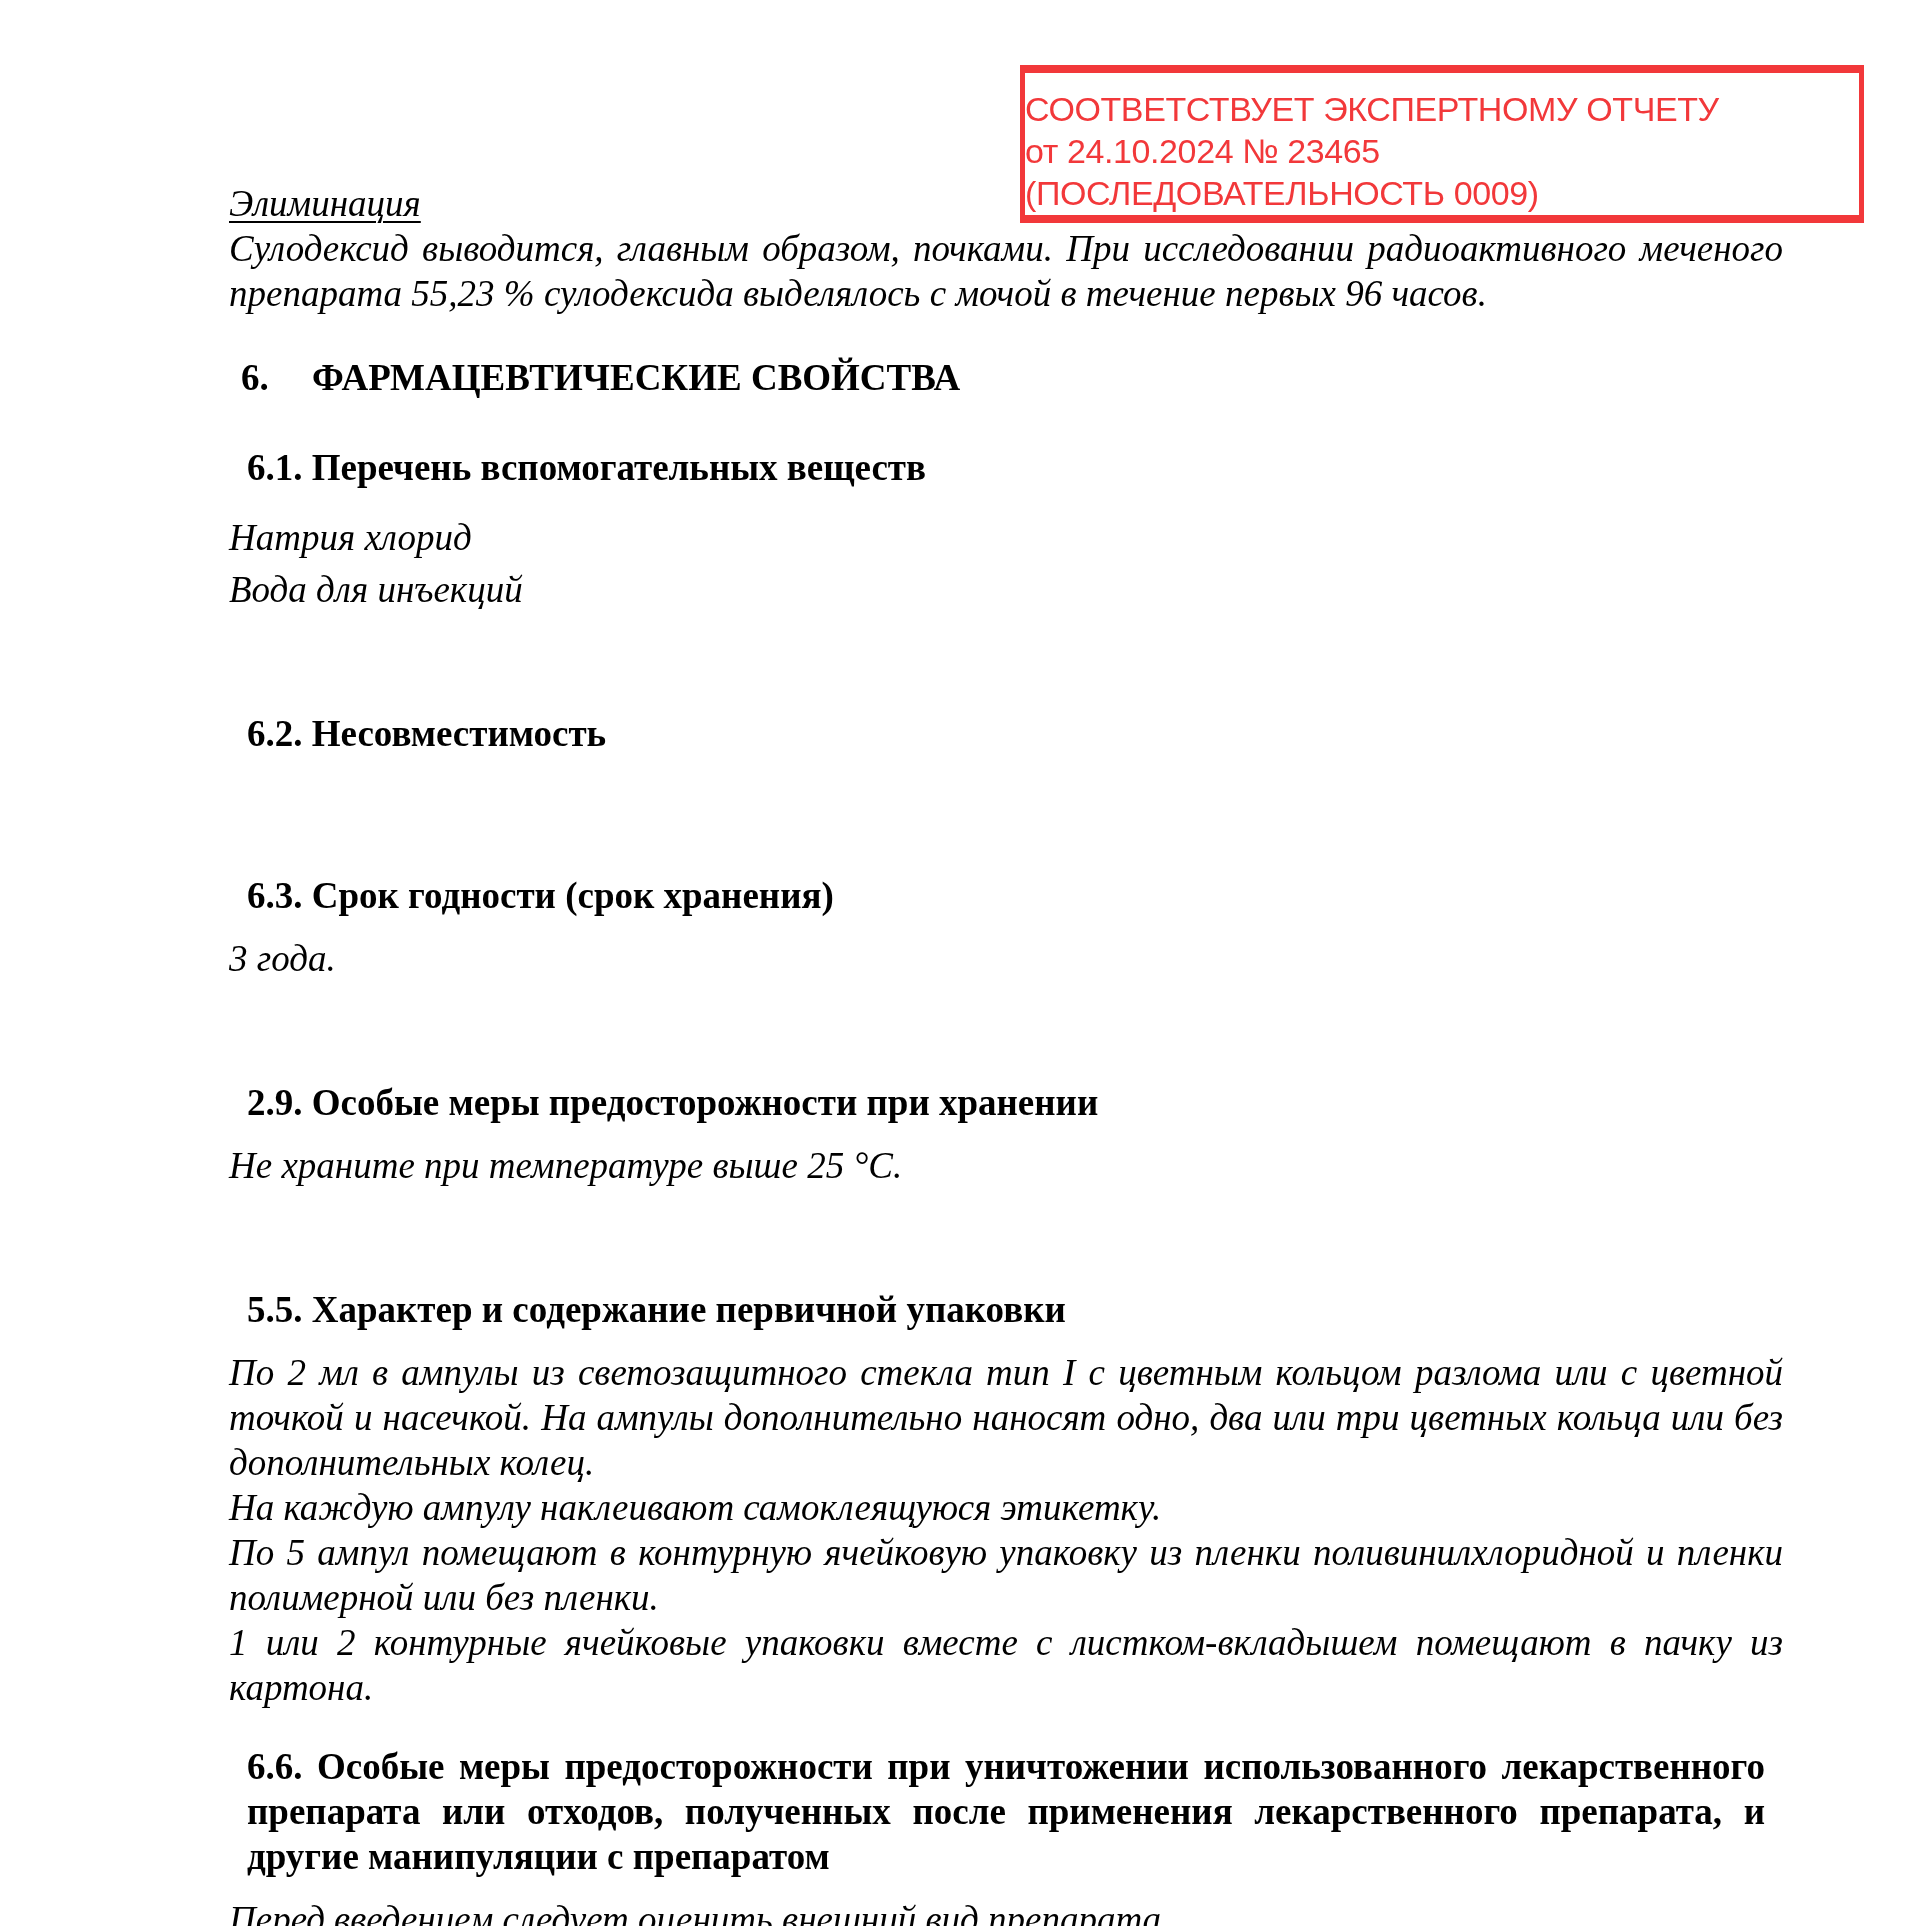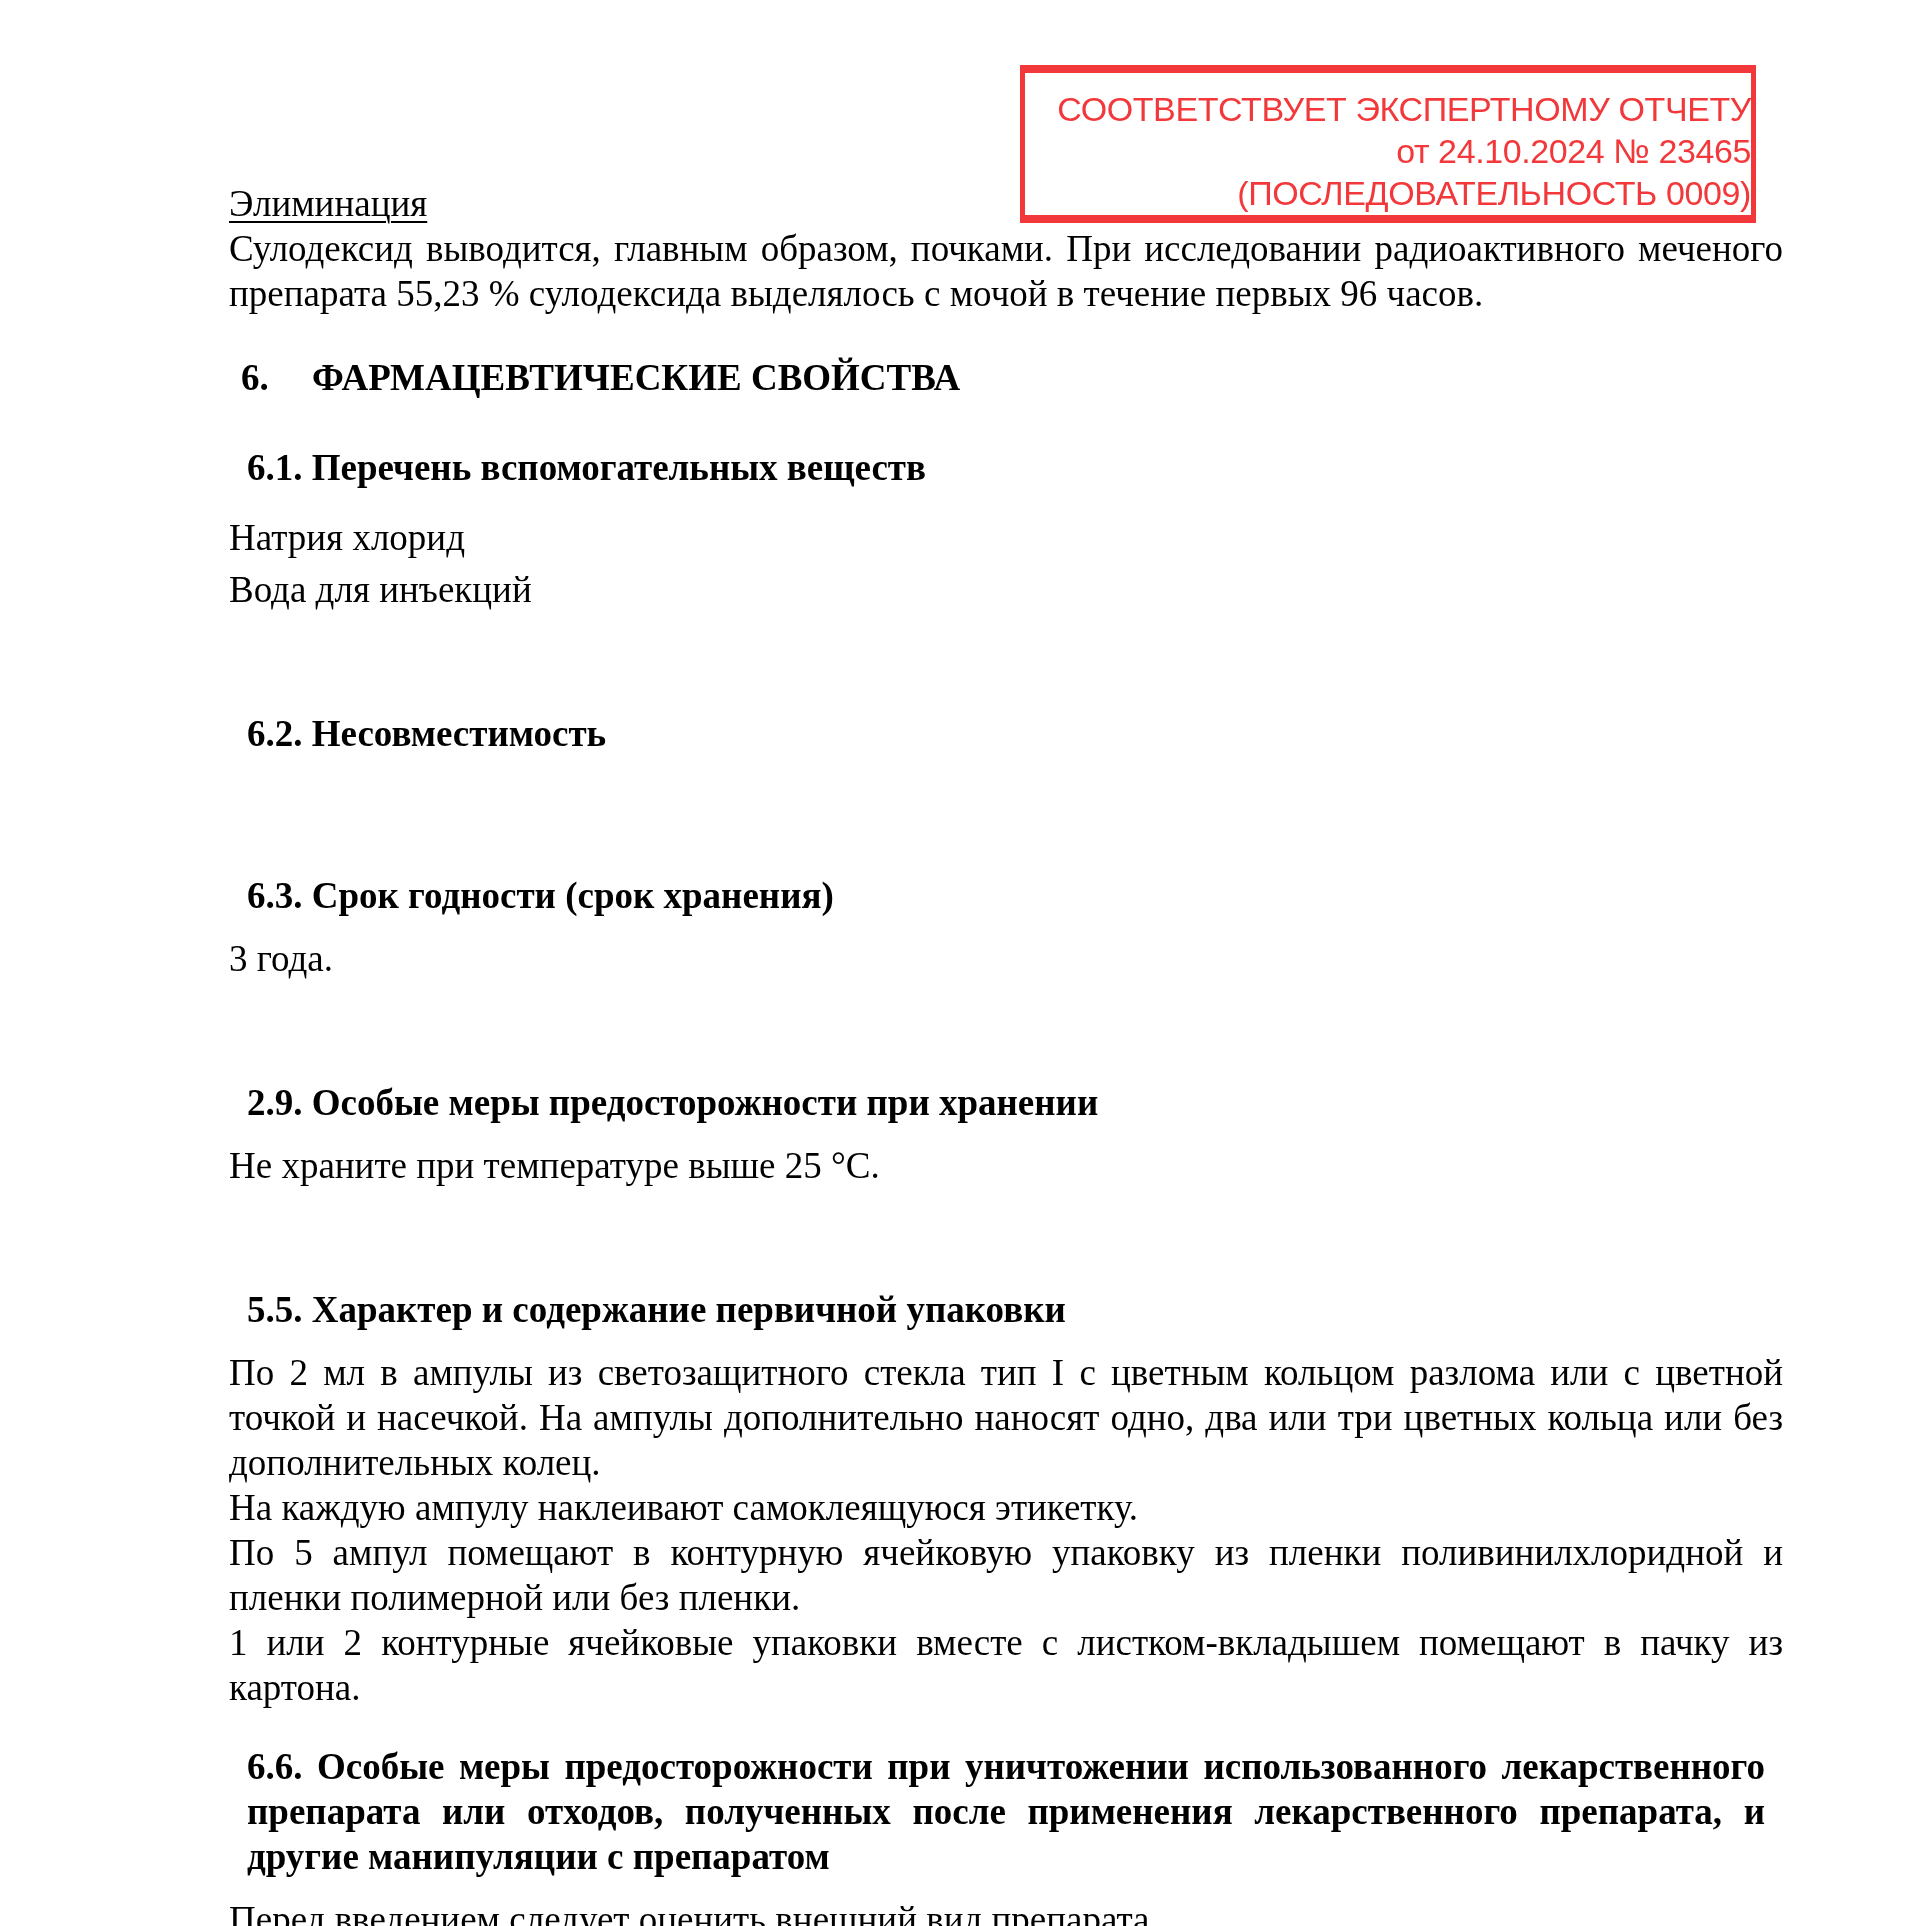--- a/index.html
+++ b/index.html
@@ -1,26 +1,26 @@
 <!DOCTYPE html>
 <html style="font-size:6.2px"><head>
 <meta charset="utf-8">
 <style>
   html, body { margin: 0; padding: 0; background: #ffffff; }
   body { width: 1910px; height: 2703px; position: relative; overflow: hidden;
          font-family: "Liberation Serif", "DejaVu Serif", serif; color: #000; }
   .page { position: absolute; left: 0; top: 0; width: 1910px; height: 2703px; }
-  .stamp { position: absolute; left: 1020px; top: 65px; width: 736px; height: 158px;
+  .stamp { position: absolute; left: 1020px; top: 65px; width: 844px; height: 158px;
            border: 5.4px solid #f2383a; border-top-width: 8.5px; border-bottom-width: 8.5px;
-           box-sizing: border-box; color: #f2383a; text-align: right;
+           box-sizing: border-box; color: #f2383a; text-align: left;
            font-family: "Liberation Sans", "DejaVu Sans", sans-serif; font-size: 34px; line-height: 42px;
            padding-top: 14.6px; letter-spacing: -0.4px; }
   .stamp div { white-space: nowrap; }
   .content { position: absolute; left: 229px; top: 181px; width: 1554px; }
-  .p { font-size: 37px; line-height: 45px; margin: 0; text-align: justify; }
+  .p { font-size: 37px; line-height: 45px; margin: 0; text-align: justify; font-style: italic; }
   .p.lastline-left { text-align-last: left; }
   .u { text-decoration: underline; text-decoration-thickness: 2.3px; text-underline-offset: 5.4px; }
   .i { font-style: italic; }
   .h1 { font-weight: bold; font-size: 37px; line-height: 45px; margin: 12px; }
   .h1 .num { display: inline-block; width: 71px; }
   .h2 { font-weight: bold; font-size: 37px; line-height: 45px; margin: 18px; }
   .h2.just { text-align: justify; text-align-last: left; }
   .gap-s { height: 15.4px; }
   .gap-m { height: 27px; }
   .gap-l { height: 62px; }

